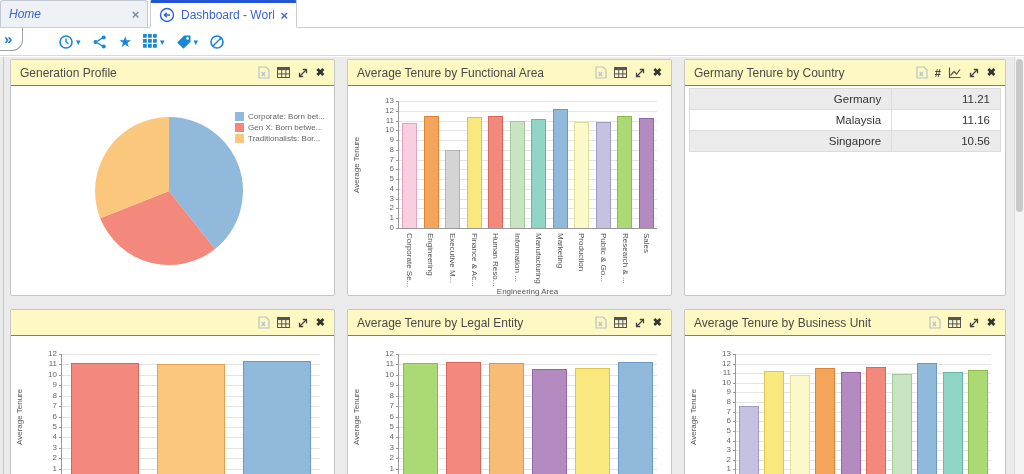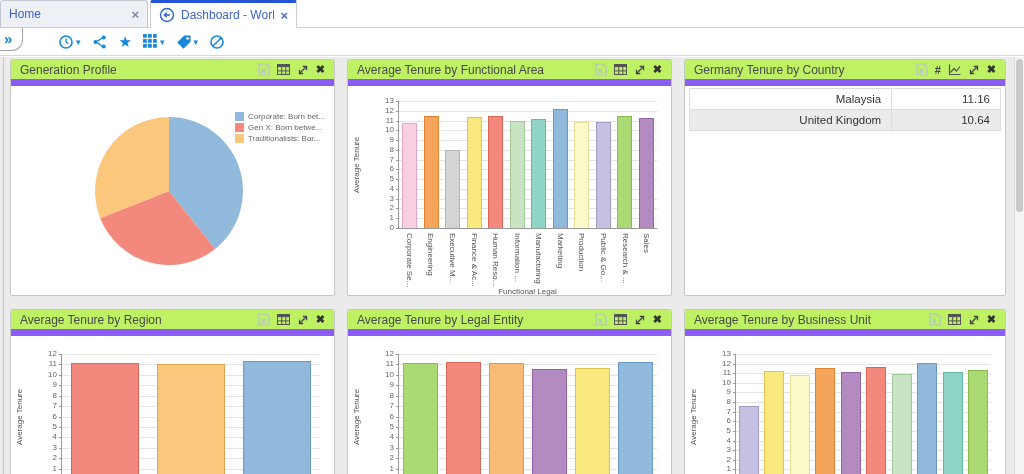--- a/index.html
+++ b/index.html
@@ -5,21 +5,21 @@
   * { margin:0; padding:0; box-sizing:border-box; }
   html,body { width:1024px; height:474px; overflow:hidden; background:#fff;
               font-family:"Liberation Sans", sans-serif; }
 
   
   .tabbar { display:flex; align-items:stretch; height:28px; background:#fff;
             border-bottom:1px solid #c9ced4; }
   .tab { display:flex; align-items:center; gap:6px; padding:0 8px; font-size:12px;
          color:#3b63cf; cursor:pointer; }
   .tab.inactive { width:148px; background:#edf0f4; border:1px solid #c2c8cf;
-                  border-bottom:none; border-radius:3px 3px 0 0; }
+                  border-bottom:none; border-radius:3px 3px 0 0;font-style:italic; }
   .tab.active { width:147px; margin-left:2px; background:#fff;
                 border:1px solid #c9ced4; border-bottom:1px solid #fff;
                 margin-bottom:-1px; border-top:3px solid #2453d6;
                 border-radius:2px 2px 0 0; }
   .tab-label { flex:1; overflow:hidden; white-space:nowrap; }
   .tab-close { color:#7d8aa0; font-size:13px; font-weight:bold; }
   .tab.active .tab-close { color:#4a6bd0; }
   .tab-icon svg { display:block; }
 
   
@@ -36,21 +36,21 @@
 
   
   .content { position:absolute; top:57px; left:0; right:0; bottom:0;
              background:#ebebeb; overflow:hidden; }
   .content::before { content:""; position:absolute; left:3px; top:0; bottom:0;
                      width:1px; background:#c5c5c5; }
   .panels { position:absolute; left:10px; top:2px; display:grid;
             grid-template-columns:325px 325px 322px; grid-auto-rows:237px;
             gap:13px 12px; }
   .panel { background:#fff; border:1px solid #c6c6c6; border-radius:2px; }
-  .panel-header { height:26px; background:#bef264; border-bottom:7px solid #8b5cf6;
+  .panel-header { height:26px; background:#fef9c3; border-bottom:1px solid #8b5cf6;
                   display:flex; align-items:center; padding:0 9px;
                   border-radius:2px 2px 0 0; }
   .panel-title { font-size:12px; color:#4a4a4a; }
   .panel-icons { margin-left:auto; display:flex; align-items:center; gap:7px; }
   .hicon { display:flex; align-items:center; cursor:pointer; }
   .hash-glyph { font-size:11px; font-weight:bold; color:#444; }
   .close-glyph { font-size:11px; font-weight:bold; color:#333; }
   .panel-body { position:relative; height:209px; }
 
   
@@ -315,21 +315,21 @@
                 <div class="xlabel" style="left:calc(29.17% - 4px)">Finance &amp; Ac...</div>
                 <div class="xlabel" style="left:calc(37.50% - 4px)">Human Reso...</div>
                 <div class="xlabel" style="left:calc(45.83% - 4px)">Information ...</div>
                 <div class="xlabel" style="left:calc(54.17% - 4px)">Manufacturing</div>
                 <div class="xlabel" style="left:calc(62.50% - 4px)">Marketing</div>
                 <div class="xlabel" style="left:calc(70.83% - 4px)">Production</div>
                 <div class="xlabel" style="left:calc(79.17% - 4px)">Public &amp; Go...</div>
                 <div class="xlabel" style="left:calc(87.50% - 4px)">Research &amp; ...</div>
                 <div class="xlabel" style="left:calc(95.83% - 4px)">Sales</div>
               </div>
-              <div class="xtitle">Functional Legal</div>
+              <div class="xtitle">Engineering Area</div>
             </div>
           </div>
       </div>
 
       <div class="panel">
         <div class="panel-header">
           <span class="panel-title">Germany Tenure by Country</span>
           <span class="panel-icons">
               <span class="hicon">
                 <svg width="12" height="13" viewBox="0 0 12 13">
@@ -353,36 +353,39 @@
                 </svg>
               </span>
               <span class="hicon">
                 <span class="close-glyph">✖</span>
               </span>
             </span>
         </div>
         <div class="panel-body">
             <table class="dtable">
               <tbody>
+                <tr class="odd">
+                  <td>Germany</td>
+                  <td class="num">11.21</td>
+                </tr>
                 <tr class="">
                   <td>Malaysia</td>
                   <td class="num">11.16</td>
                 </tr>
                 <tr class="odd">
-                  <td>United Kingdom</td>
-                  <td class="num">10.64</td>
+                  <td>Singapore</td>
+                  <td class="num">10.56</td>
                 </tr>
               </tbody>
             </table>
           </div>
       </div>
 
       <div class="panel">
         <div class="panel-header">
-          <span class="panel-title">Average Tenure by Region</span>
           <span class="panel-icons">
               <span class="hicon">
                 <svg width="12" height="13" viewBox="0 0 12 13">
                   <path d="M1 1 H8 L11 4 V12 H1 Z" fill="none" stroke="#b6c2cc" stroke-width="1.2"></path>
                   <path d="M3.7 6 L7 10 M7 6 L3.7 10" stroke="#b6c2cc" stroke-width="1.2"></path>
                 </svg>
               </span>
               <span class="hicon">
                 <svg width="13" height="11" viewBox="0 0 13 11">
                   <rect x="0.5" y="0.5" width="12" height="10" fill="none" stroke="#555" stroke-width="1"></rect>

